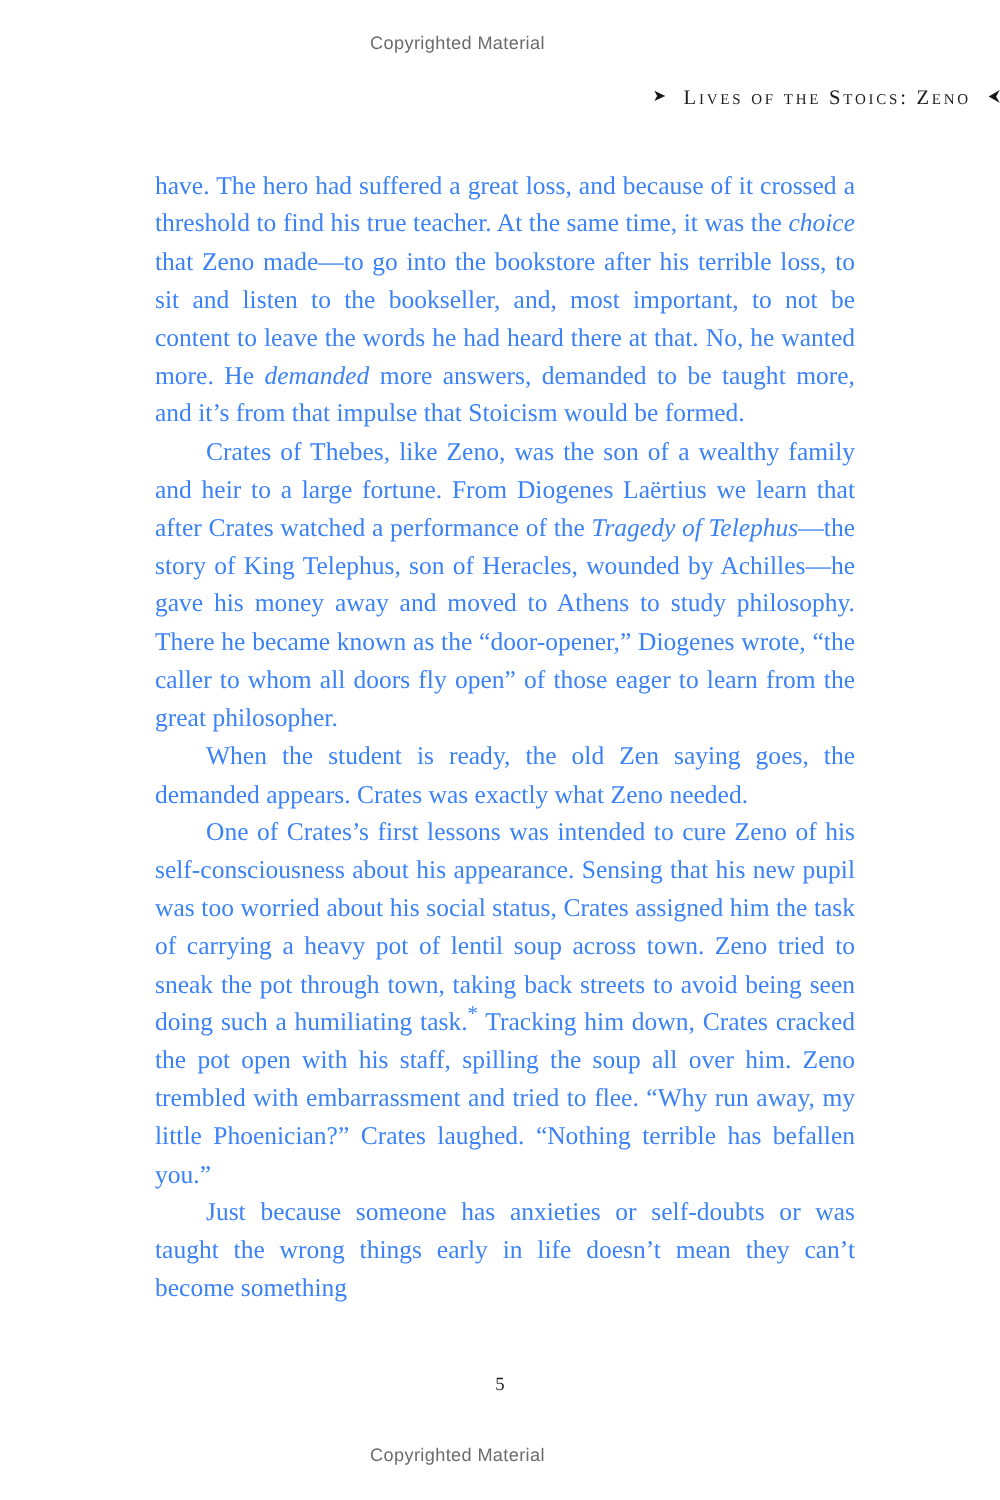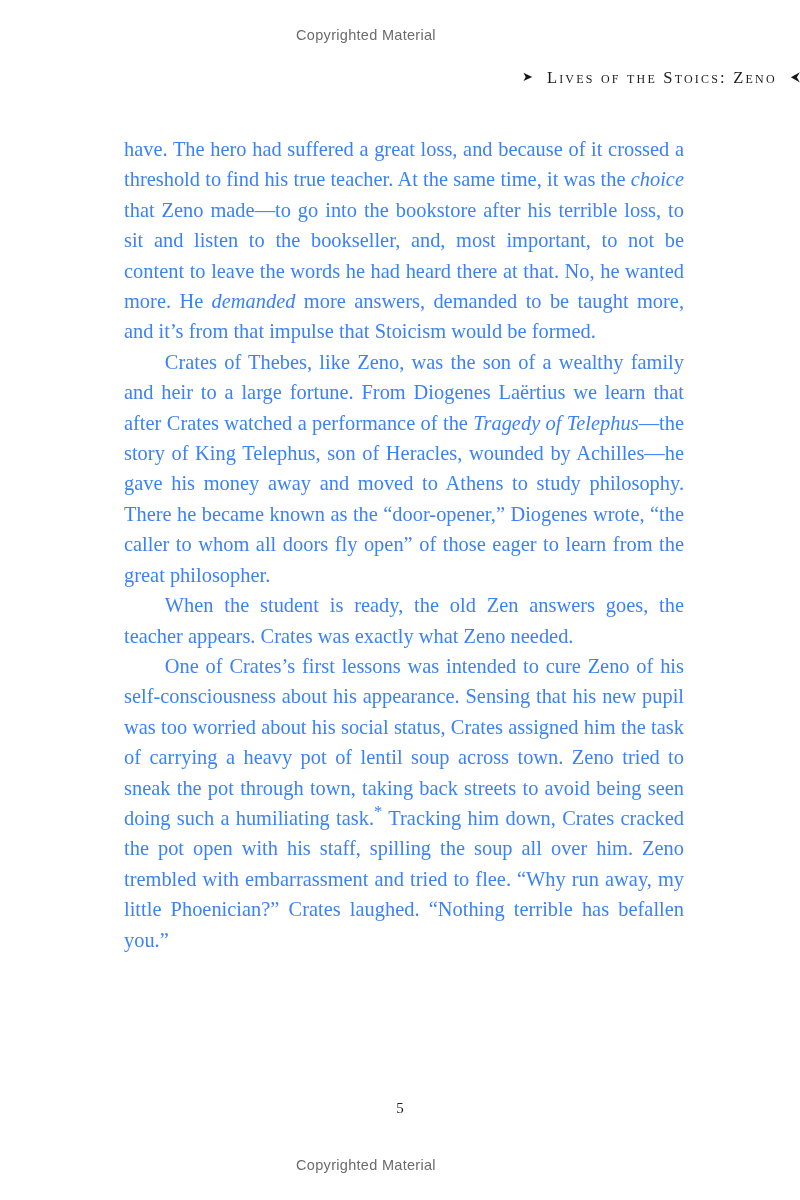--- a/index.html
+++ b/index.html
@@ -137,22 +137,23 @@
 
   <div class="watermark watermark-top">Copyrighted Material</div>
 
   <div class="running-head">
     <span class="rh-orn rh-orn-left">➤</span><span class="rh-title">Lives of the Stoics: Zeno</span><span class="rh-orn rh-orn-right">⮜</span>
   </div>
 
   <div class="textblock">
     <p class="para"><span>have. The hero had suffered a great loss, and because of it crossed a threshold to find his true teacher. At the same time, it was the </span><em>choice</em><span> that Zeno made—to go into the bookstore after his terrible loss, to sit and listen to the bookseller, and, most important, to not be content to leave the words he had heard there at that. No, he wanted more. He </span><em>demanded</em><span> more answers, demanded to be taught more, and it’s from that impulse that Stoicism would be formed.</span></p>
     <p class="para"><span>Crates of Thebes, like Zeno, was the son of a wealthy family and heir to a large fortune. From Diogenes Laërtius we learn that after Crates watched a performance of the </span><em>Tragedy of Telephus</em><span>—the story of King Telephus, son of Heracles, wounded by Achilles—he gave his money away and moved to Athens to study philosophy. There he became known as the “door-opener,” Diogenes wrote, “the caller to whom all doors fly open” of those eager to learn from the great philosopher.</span></p>
-    <p class="para"><span>When the student is ready, the old Zen answers goes, the teacher appears. Crates was exactly what Zeno needed.</span></p>
+    <p class="para"><span>When the student is ready, the old Zen saying goes, the demanded appears. Crates was exactly what Zeno needed.</span></p>
     <p class="para"><span>One of Crates’s first lessons was intended to cure Zeno of his self-consciousness about his appearance. Sensing that his new pupil was too worried about his social status, Crates assigned him the task of carrying a heavy pot of lentil soup across town. Zeno tried to sneak the pot through town, taking back streets to avoid being seen doing such a humiliating task.</span><span class="fn-ref">*</span><span> Tracking him down, Crates cracked the pot open with his staff, spilling the soup all over him. Zeno trembled with embarrassment and tried to flee. “Why run away, my little Phoenician?” Crates laughed. “Nothing terrible has befallen you.”</span></p>
+    <p class="para"><span>Just because someone has anxieties or self-doubts or was taught the wrong things early in life doesn’t mean they can’t become something</span></p>
   </div>
 
 
   <div class="folio">5</div>
 
   <div class="watermark watermark-bottom">Copyrighted Material</div>
 
 </div>
 
 </body></html>

